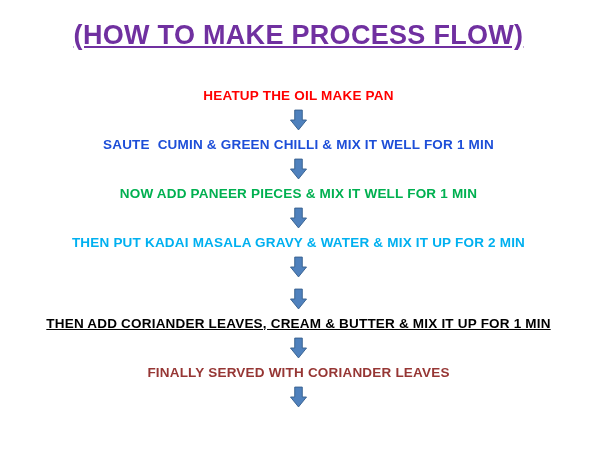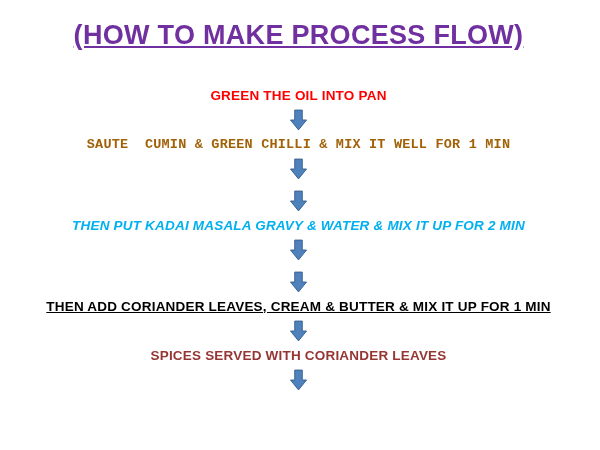--- a/index.html
+++ b/index.html
@@ -52,54 +52,55 @@
 </style>
 </head>
 <body>
 
 <div class="slide">
 
   <div class="title" style="color: rgb(112, 48, 160);">(HOW TO MAKE PROCESS FLOW)</div>
 
   <div class="flow">
 
-    <div class="step-label" style="color: rgb(255, 0, 0);">GREEN THE OIL INTO PAN</div>
+    <div class="step-label" style="color: rgb(255, 0, 0);">HEATUP THE OIL MAKE PAN</div>
 
     <svg class="arrow" viewBox="0 0 18 22">
       <path d="M5,0.5 L13,0.5 L13,11 L17.5,11 L9,21.5 L0.5,11 L5,11 Z" fill="#4F81BD" stroke="#38618E"></path>
     </svg>
 
-    <div class="step-label" style="color: #a16207; font-family: Liberation Mono, monospace;">SAUTE  CUMIN &amp; GREEN CHILLI &amp; MIX IT WELL FOR 1 MIN</div>
+    <div class="step-label" style="color: #1d4ed8;">SAUTE  CUMIN &amp; GREEN CHILLI &amp; MIX IT WELL FOR 1 MIN</div>
 
     <svg class="arrow" viewBox="0 0 18 22">
       <path d="M5,0.5 L13,0.5 L13,11 L17.5,11 L9,21.5 L0.5,11 L5,11 Z" fill="#4F81BD" stroke="#38618E"></path>
     </svg>
 
+    <div class="step-label" style="color: rgb(0, 176, 80);">NOW ADD PANEER PIECES &amp; MIX IT WELL FOR 1 MIN</div>
 
     <svg class="arrow" viewBox="0 0 18 22">
       <path d="M5,0.5 L13,0.5 L13,11 L17.5,11 L9,21.5 L0.5,11 L5,11 Z" fill="#4F81BD" stroke="#38618E"></path>
     </svg>
 
-    <div class="step-label" style="color: rgb(0, 176, 240); font-style: italic;">THEN PUT KADAI MASALA GRAVY &amp; WATER &amp; MIX IT UP FOR 2 MIN</div>
+    <div class="step-label" style="color: rgb(0, 176, 240);">THEN PUT KADAI MASALA GRAVY &amp; WATER &amp; MIX IT UP FOR 2 MIN</div>
 
     <svg class="arrow" viewBox="0 0 18 22">
       <path d="M5,0.5 L13,0.5 L13,11 L17.5,11 L9,21.5 L0.5,11 L5,11 Z" fill="#4F81BD" stroke="#38618E"></path>
     </svg>
 
 
     <svg class="arrow" viewBox="0 0 18 22">
       <path d="M5,0.5 L13,0.5 L13,11 L17.5,11 L9,21.5 L0.5,11 L5,11 Z" fill="#4F81BD" stroke="#38618E"></path>
     </svg>
 
     <div class="step-label" style="color: rgb(0, 0, 0); text-decoration: underline;">THEN ADD CORIANDER LEAVES, CREAM &amp; BUTTER &amp; MIX IT UP FOR 1 MIN</div>
 
     <svg class="arrow" viewBox="0 0 18 22">
       <path d="M5,0.5 L13,0.5 L13,11 L17.5,11 L9,21.5 L0.5,11 L5,11 Z" fill="#4F81BD" stroke="#38618E"></path>
     </svg>
 
-    <div class="step-label" style="color: rgb(150, 54, 52);">SPICES SERVED WITH CORIANDER LEAVES</div>
+    <div class="step-label" style="color: rgb(150, 54, 52);">FINALLY SERVED WITH CORIANDER LEAVES</div>
 
     <svg class="arrow" viewBox="0 0 18 22">
       <path d="M5,0.5 L13,0.5 L13,11 L17.5,11 L9,21.5 L0.5,11 L5,11 Z" fill="#4F81BD" stroke="#38618E"></path>
     </svg>
 
   </div>
 </div>
 
 </body></html>

